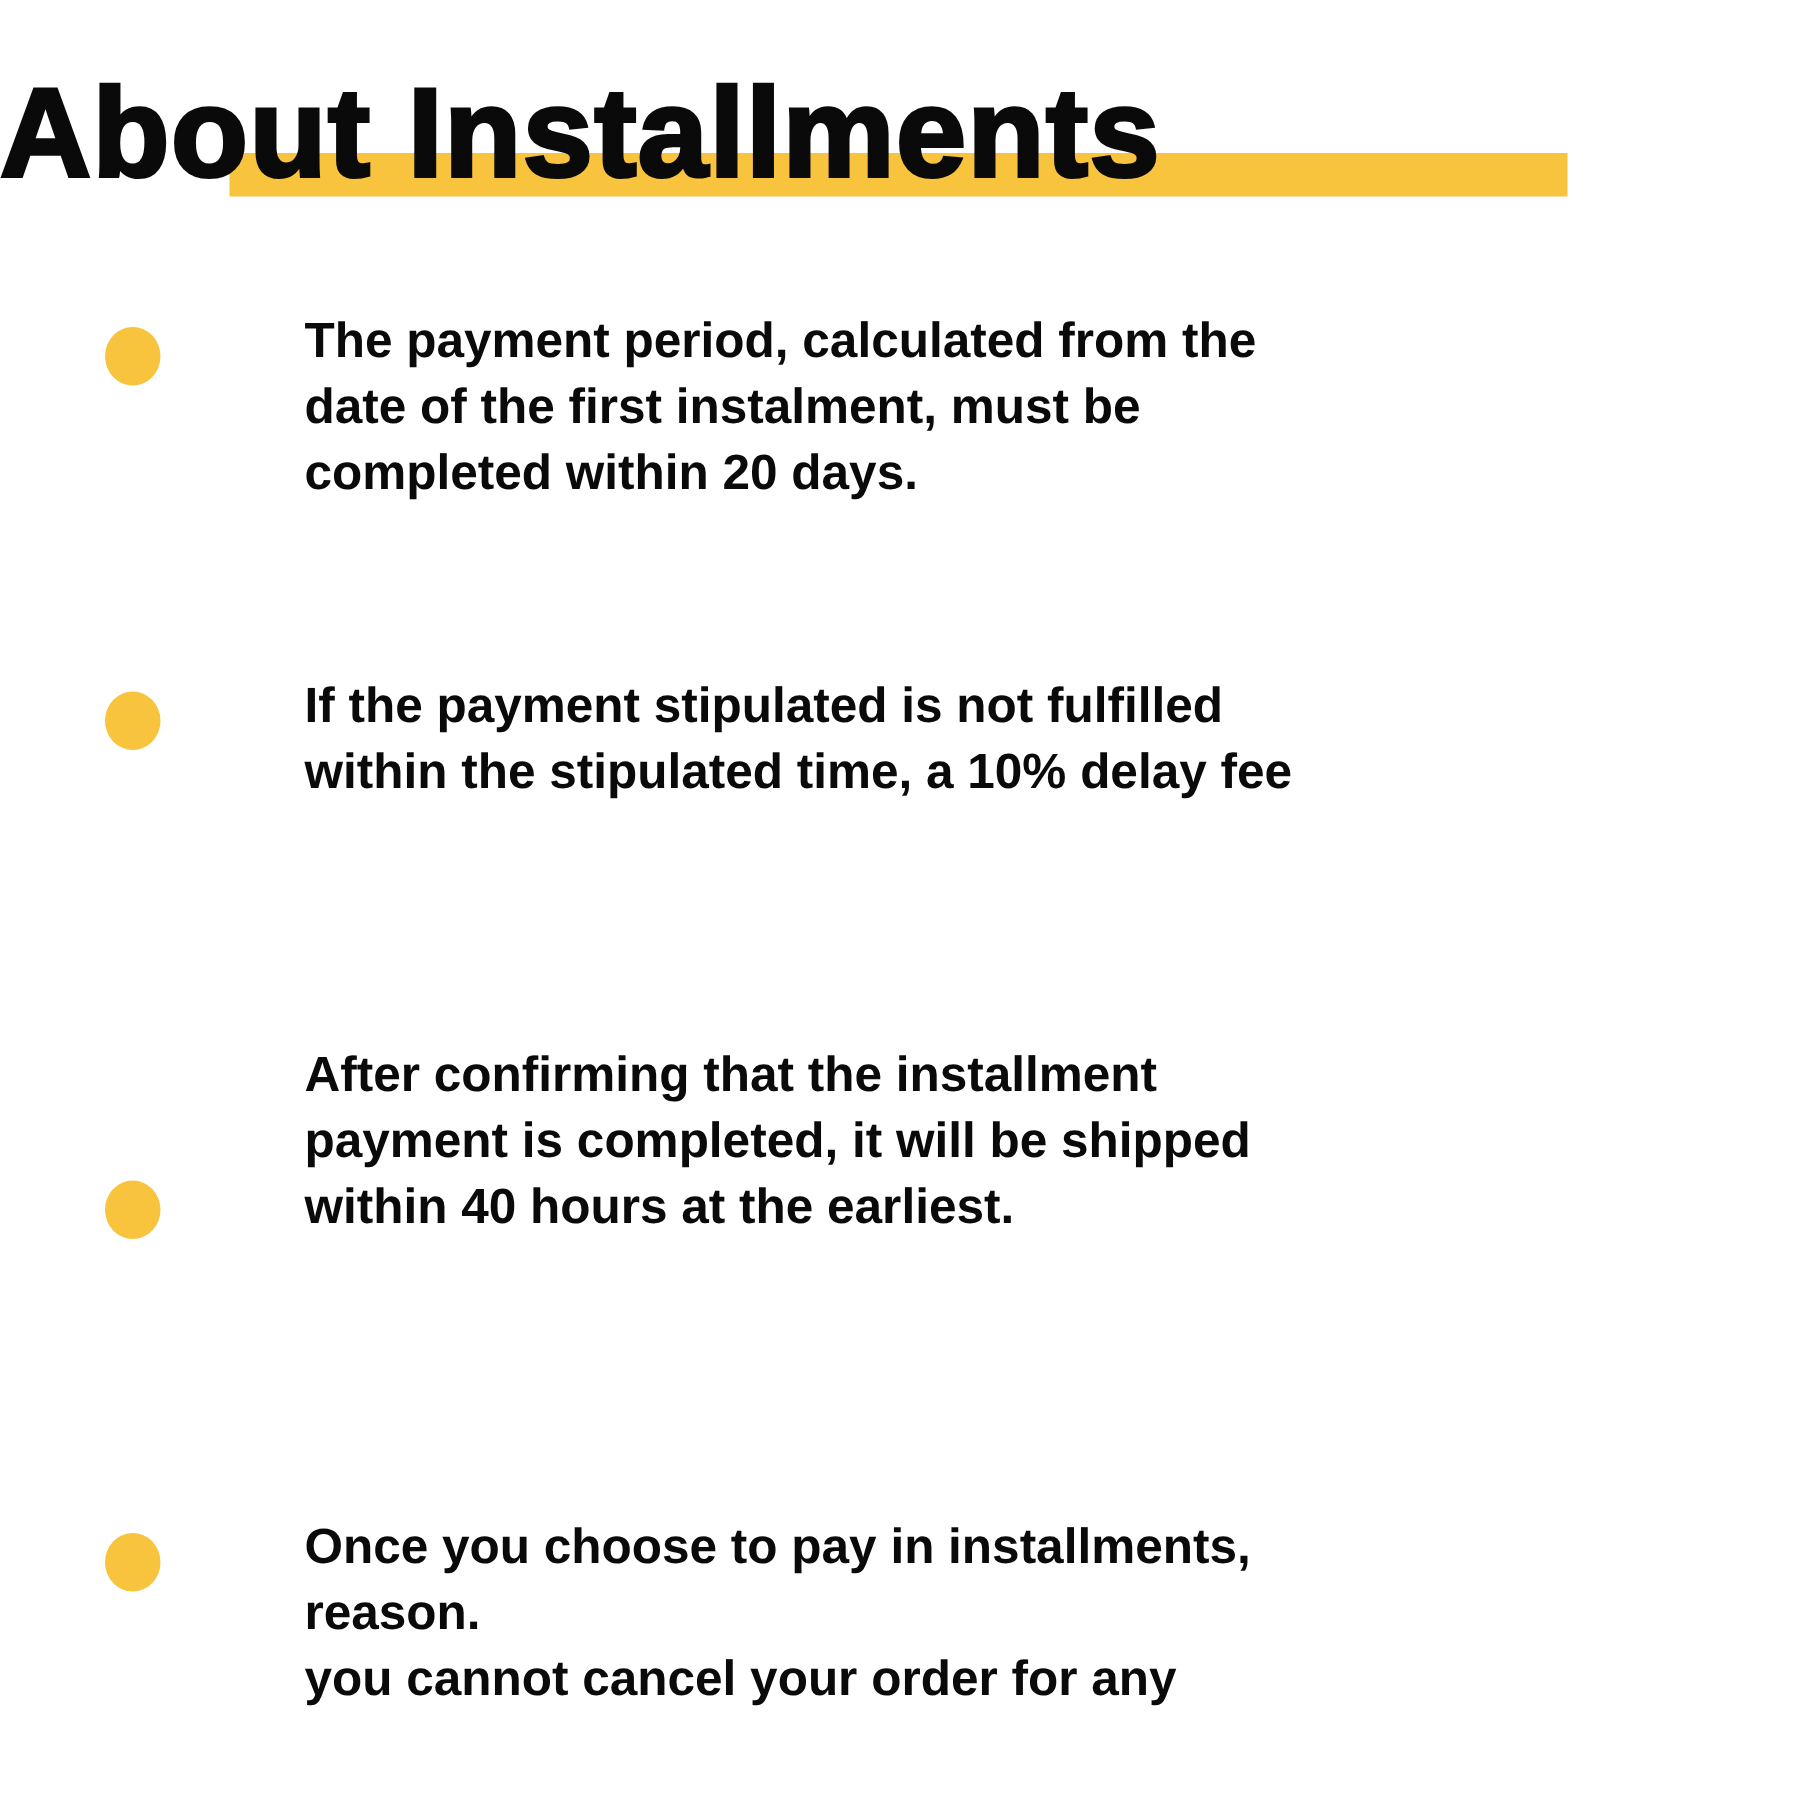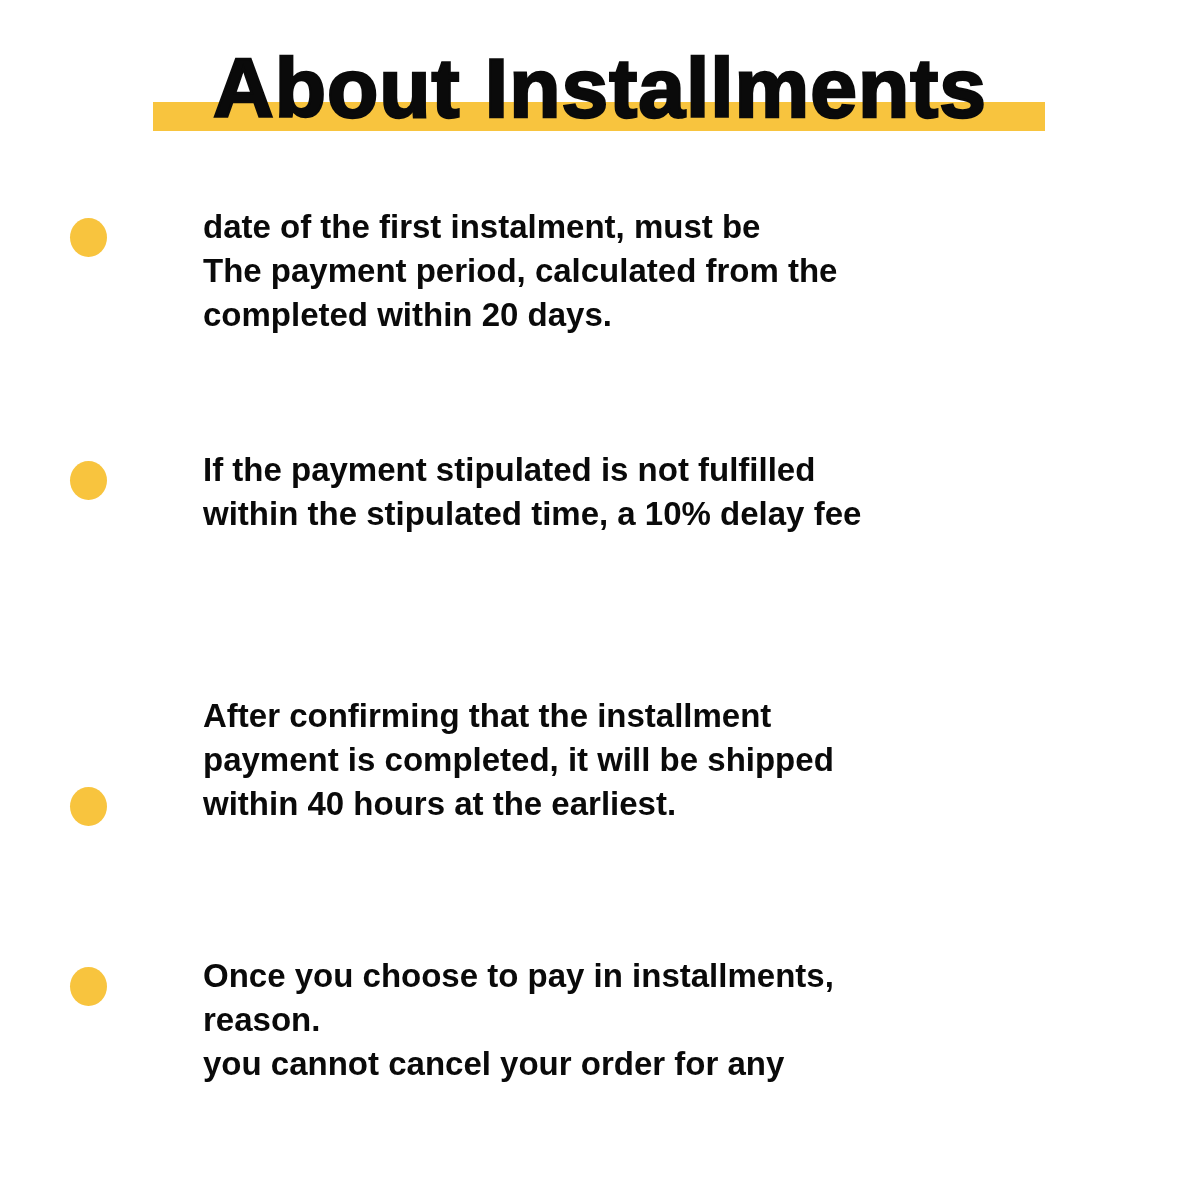--- a/index.html
+++ b/index.html
@@ -28,21 +28,21 @@
     height: 29px;
     background: var(--accent-yellow, #F8C43E);
     z-index: 1;
   }
   .title {
     position: absolute;
     top: 46px;
     left: 0;
     width: 100%;
     margin: 0;
-    text-align: center;
+    text-align: left;
     font-size: 84px;
     font-weight: bold;
     line-height: 1;
     letter-spacing: 1px;
     color: var(--text-black, #0a0a0a);
     -webkit-text-stroke: 2.5px var(--text-black, #0a0a0a);
     z-index: 2;
     white-space: nowrap;
   }
   
@@ -72,39 +72,39 @@
     font-size: 33px;
     font-weight: bold;
     line-height: 44px;
   }
   .line {
     white-space: nowrap;
   }
   .item-1 { top: 205px; }
   .item-2 { top: 448px; }
   .item-3 { top: 694px; align-items: flex-end; }
-  .item-4 { top: 954px; }
+  .item-4 { top: 1009px; }
 </style>
 </head>
 <body>
 
 <div class="page">
 
   <header>
     <div class="title-bar"></div>
     <h1 class="title">About Installments</h1>
   </header>
 
   <ul class="bullets">
 
     <li class="bullet-item item-1">
       <span class="dot"></span>
       <div class="text">
+        <div class="line">The payment period, calculated from the</div>
         <div class="line">date of the first instalment, must be</div>
-        <div class="line">The payment period, calculated from the</div>
         <div class="line">completed within 20 days.</div>
       </div>
     </li>
 
     <li class="bullet-item item-2">
       <span class="dot"></span>
       <div class="text">
         <div class="line">If the payment stipulated is not fulfilled</div>
         <div class="line">within the stipulated time, a 10% delay fee</div>
       </div>

